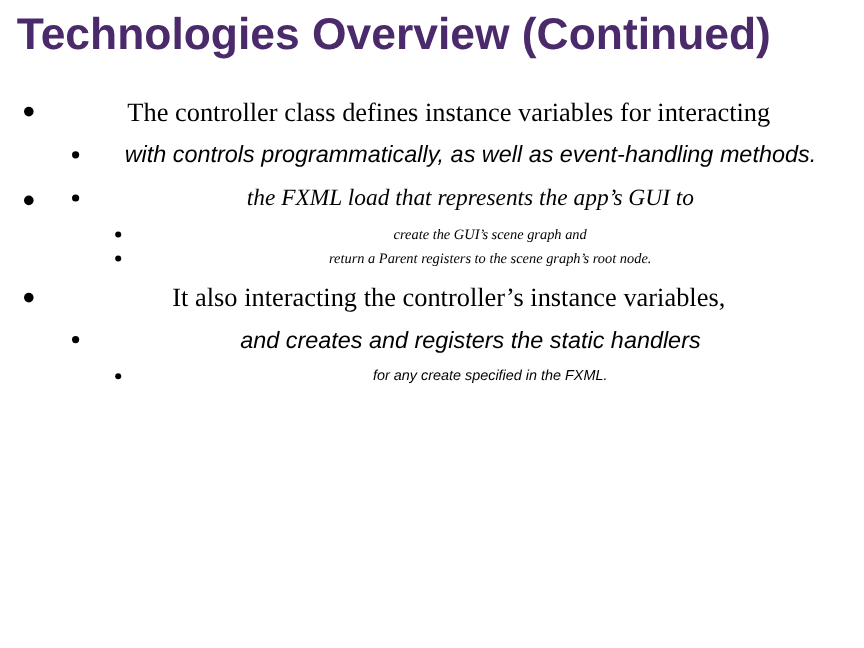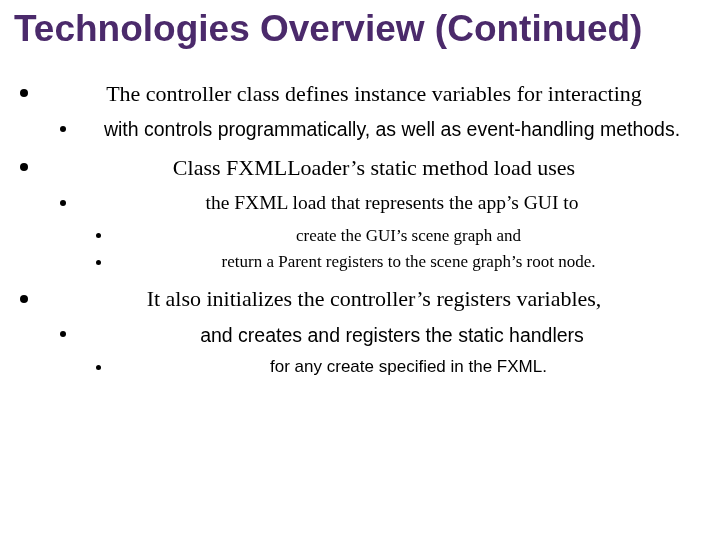--- a/index.html
+++ b/index.html
@@ -45,20 +45,21 @@
     top: 0.48em;
     width: 8px;
     height: 8px;
     border-radius: 50%;
     background: #000;
   }
   ul.lvl2 {
     list-style: none;
     margin: 8px 0 0 0;
     padding: 0 0 0 18px;
+    font-style: italic;
   }
   ul.lvl2 > li {
     position: relative;
     padding-left: 18px;
     font-size: 19.5px;
     line-height: 1.35;
     margin-bottom: 6px;
     font-family: Arial, Helvetica, sans-serif;
   }
   ul.lvl2 > li.serif {
@@ -75,21 +76,21 @@
     background: #000;
   }
   ul.lvl3 {
     list-style: none;
     margin: 8px 0 0 0;
     padding: 0 0 0 18px;
   }
   ul.lvl3 > li {
     position: relative;
     padding-left: 15px;
-    font-size: 17px;
+    font-size: 12px;
     line-height: 1.35;
     margin-bottom: 4px;
     font-family: "Times New Roman", Times, serif;
   }
   ul.lvl3 > li.arial {
     font-family: Arial, Helvetica, sans-serif;
   }
   ul.lvl3 > li::before {
     content: "";
     position: absolute;
@@ -112,38 +113,37 @@
     <li>
       <span>The controller class defines instance variables for interacting</span>
       <ul class="lvl2">
         <li>
           <span>with controls programmatically, as well as event-handling methods.</span>
         </li>
       </ul>
     </li>
 
     <li>
-      <span>Class FXMLLoader’s static method load uses</span>
       <ul class="lvl2">
         <li class="serif">
           <span>the FXML load that represents the app’s GUI to</span>
           <ul class="lvl3">
             <li>
               <span>create the GUI’s scene graph and</span>
             </li>
             <li>
               <span>return a Parent registers to the scene graph’s root node.</span>
             </li>
           </ul>
         </li>
       </ul>
     </li>
 
     <li>
-      <span>It also initializes the controller’s registers variables,</span>
+      <span>It also interacting the controller’s instance variables,</span>
       <ul class="lvl2">
         <li>
           <span>and creates and registers the static handlers</span>
           <ul class="lvl3">
             <li class="arial">
               <span>for any create specified in the FXML.</span>
             </li>
           </ul>
         </li>
       </ul>

